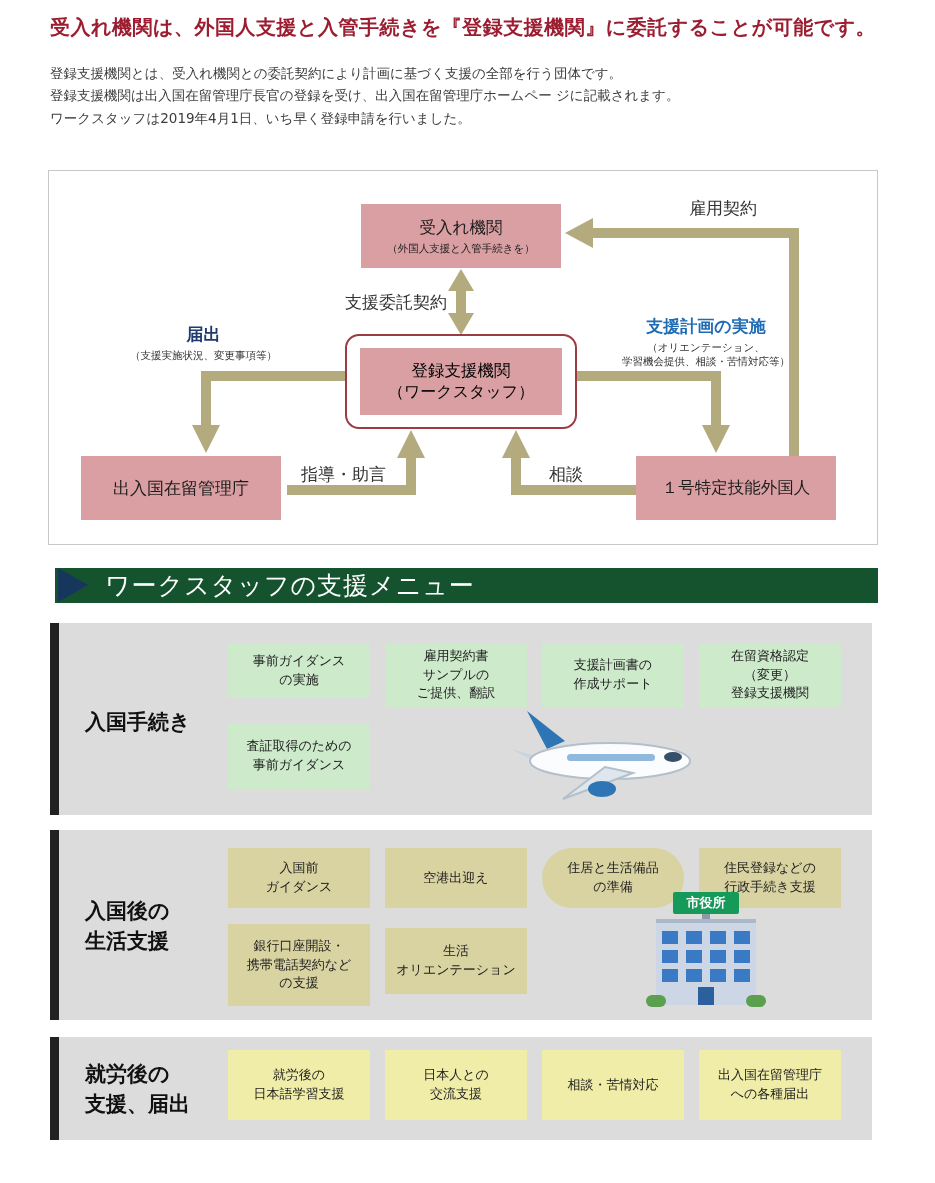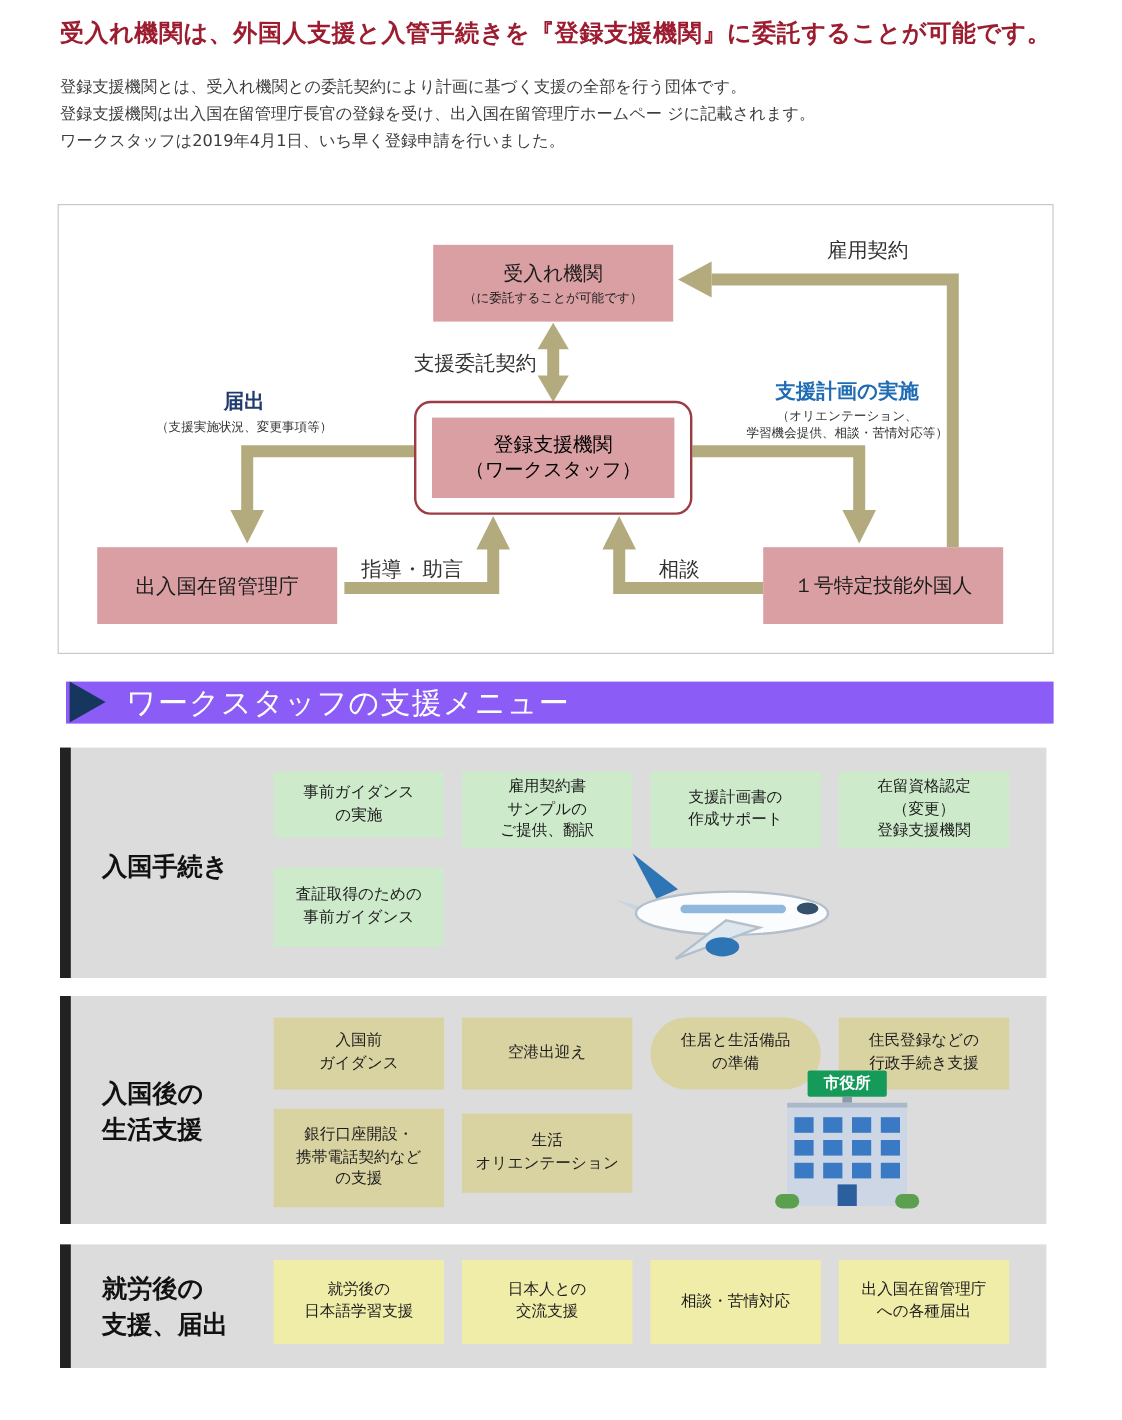--- a/index.html
+++ b/index.html
@@ -37,21 +37,21 @@
   #notif-block { position:absolute; left:47px; top:152px; width:215px; text-align:center; }
   #notif-title { font-size:17px; font-weight:bold; color:#1e3a6e; }
   #notif-sub { font-size:10.5px; color:#333; margin-top:3px; }
   #plan-block { position:absolute; left:538px; top:144px; width:238px; text-align:center; }
   #plan-title { font-size:17px; font-weight:bold; color:#1f6cb4; }
   #plan-sub { font-size:10.5px; color:#333; margin-top:2px; white-space:pre-line; line-height:1.35; }
   #lbl-guidance { left:252px; top:292px; }
   #lbl-consult { left:487px; top:292px; width:60px; text-align:center; }
 
   
-  .banner { position:absolute; left:55px; top:568px; width:823px; height:35px; background:#8b5cf6; }
+  .banner { position:absolute; left:55px; top:568px; width:823px; height:35px; background:#14532d; }
   .banner-arrow { position:absolute; left:3px; top:0; width:0; height:0;
                   border-top:17.5px solid transparent; border-bottom:17.5px solid transparent;
                   border-left:30px solid #17365d; }
   .banner-title { position:absolute; left:50px; top:0; line-height:35px; color:#ffffff;
                   font-size:25px; letter-spacing:1px; font-weight:500; }
 
   
   .section { position:absolute; left:50px; width:822px; background:#dcdcdc;
              border-left:9px solid #222222; box-sizing:border-box; }
   #sec1 { top:623px; height:192px; }
@@ -150,21 +150,21 @@
       </g>
 
       <g>
         <polyline points="587,319 467,319 467,285" fill="none" stroke="#b3ab7e" stroke-width="10"></polyline>
         <polygon points="453,287 481,287 467,259" fill="#b3ab7e"></polygon>
       </g>
     </svg>
 
     <div class="pinkbox" id="accepting">
       <div class="t">受入れ機関</div>
-      <div class="s">（に委託することが可能です）</div>
+      <div class="s">（外国人支援と入管手続きを）</div>
     </div>
 
     <div id="support-outline">
       <div id="support-inner">
         <div class="t" style="font-size:16.5px">登録支援機関</div>
         <div class="s">（ワークスタッフ）</div>
       </div>
     </div>
 
     <div class="pinkbox" id="immigration">

